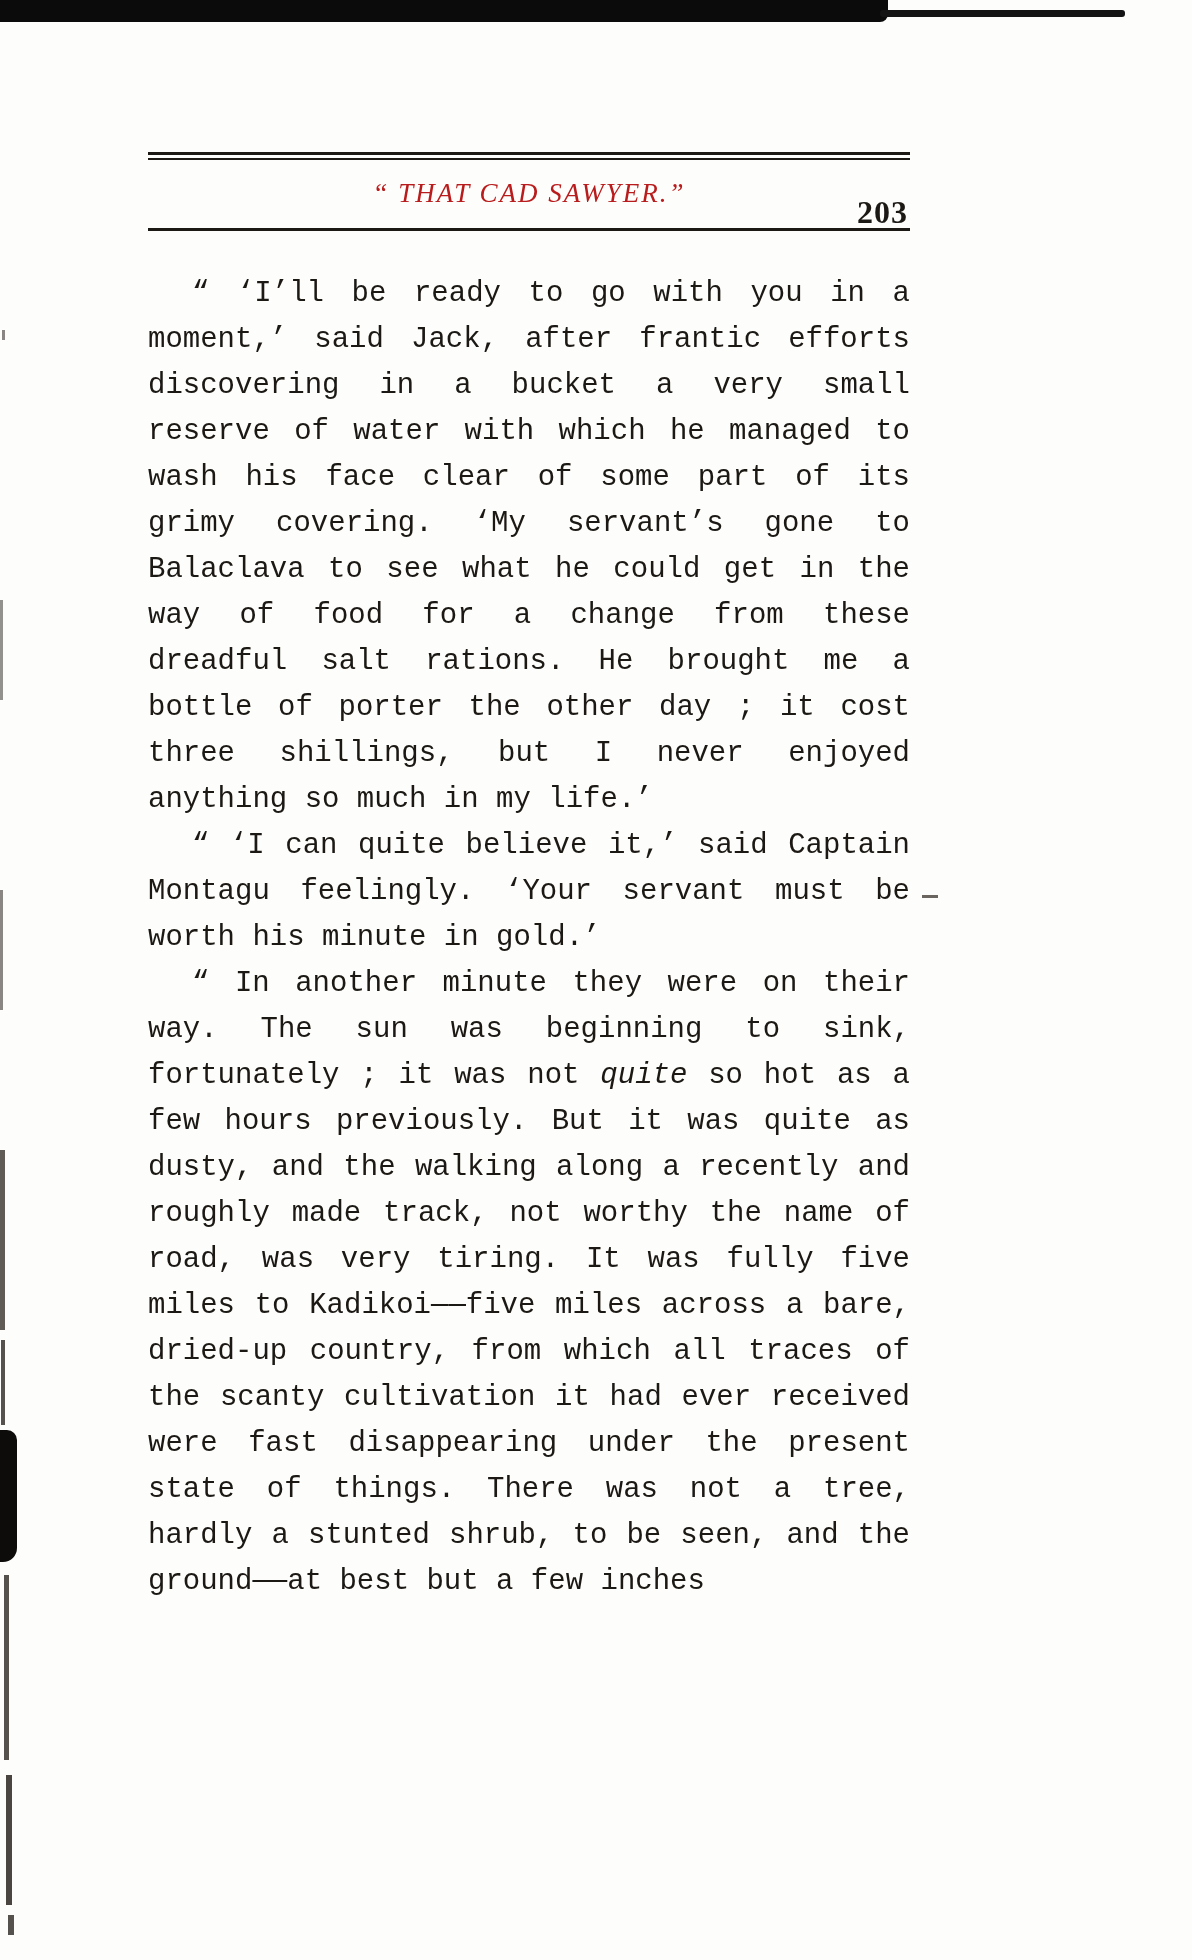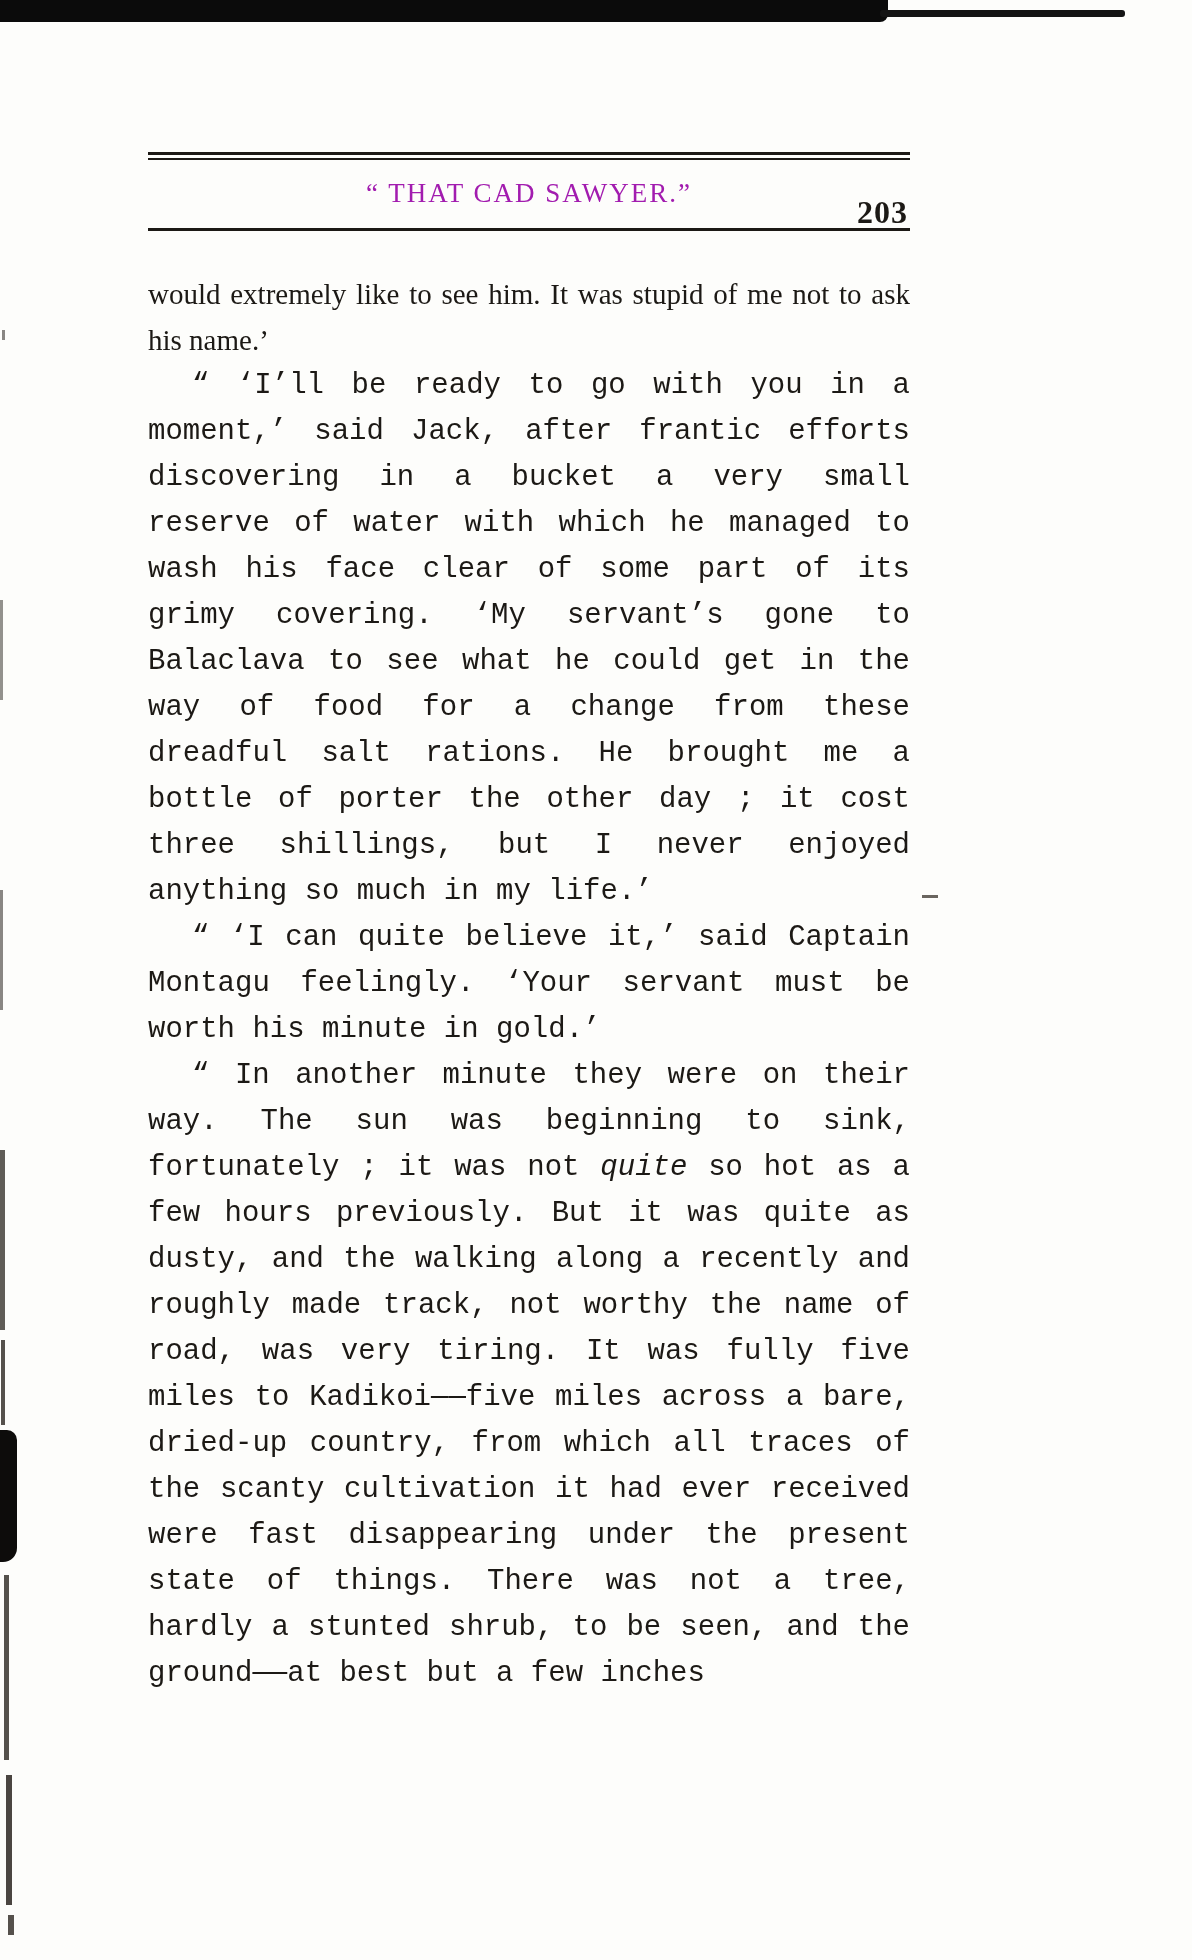--- a/index.html
+++ b/index.html
@@ -49,23 +49,24 @@
     border-bottom: 2px solid #1c1915;
     margin-bottom: 16px;
   }
   .header-row {
     position: relative;
     text-align: center;
     padding: 2px 0 12px 0;
     height: 50px;
   }
   .running-title {
+    font-style: italic;
     font-size: 27px;
     letter-spacing: 2px;
-    color: #a21caf;
+    color: #b91c1c;
   }
   .page-number {
     position: absolute;
     right: 2px;
     top: 18px;
     font-size: 32px;
     font-weight: bold;
     letter-spacing: 1px;
     font-style: normal;
   }
@@ -114,19 +115,18 @@
     <div class="rule-top"></div>
 
     <div class="header-row">
       <span class="running-title">“ THAT CAD SAWYER.”</span>
       <span class="page-number">203</span>
     </div>
 
     <div class="rule-bottom"></div>
 
     <div class="body-text">
-        <p class="para"><span>would extremely like to see him. It was stupid of me not to ask his name.’</span></p>
         <p class="para indent"><span>“ ‘I’ll be ready to go with you in a moment,’ said Jack, after frantic efforts discovering in a bucket a very small reserve of water with which he managed to wash his face clear of some part of its grimy covering. ‘My servant’s gone to Balaclava to see what he could get in the way of food for a change from these dreadful salt rations. He brought me a bottle of porter the other day ; it cost three shillings, but I never enjoyed anything so much in my life.’</span></p>
         <p class="para indent"><span>“ ‘I can quite believe it,’ said Captain Montagu feelingly. ‘Your servant must be worth his minute in gold.’</span></p>
         <p class="para indent"><span>“ In another minute they were on their way. The sun was beginning to sink, fortunately ; it was not </span><em>quite</em><span> so hot as a few hours previously. But it was quite as dusty, and the walking along a recently and roughly made track, not worthy the name of road, was very tiring. It was fully five miles to Kadikoi——five miles across a bare, dried-up country, from which all traces of the scanty cultivation it had ever received were fast disappearing under the present state of things. There was not a tree, hardly a stunted shrub, to be seen, and the ground——at best but a few inches</span></p>
       </div>
   </div>
 </div>
 
 </body></html>

